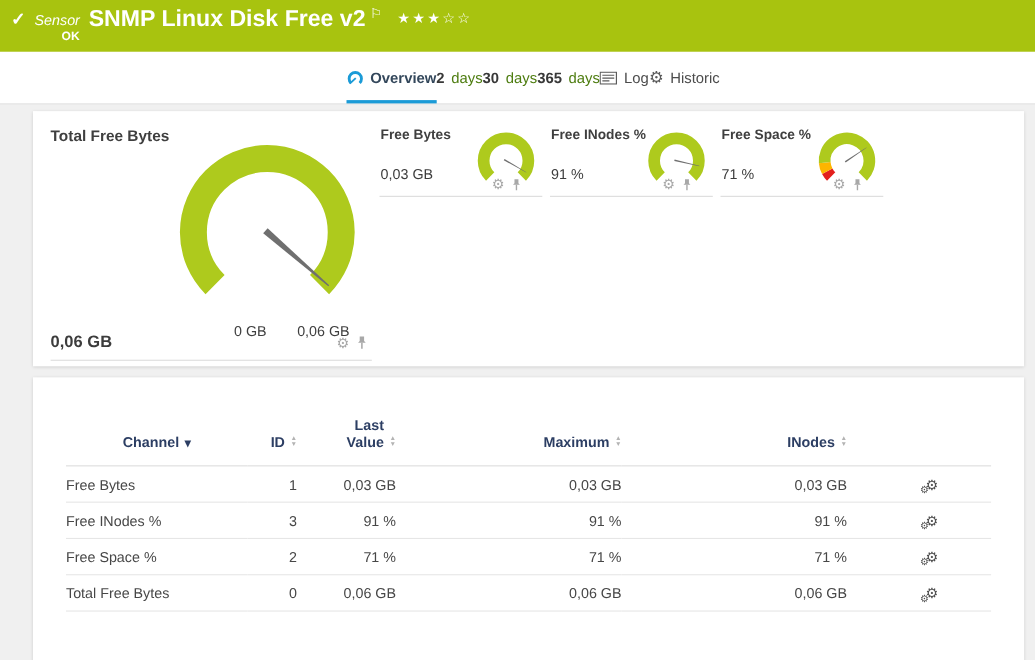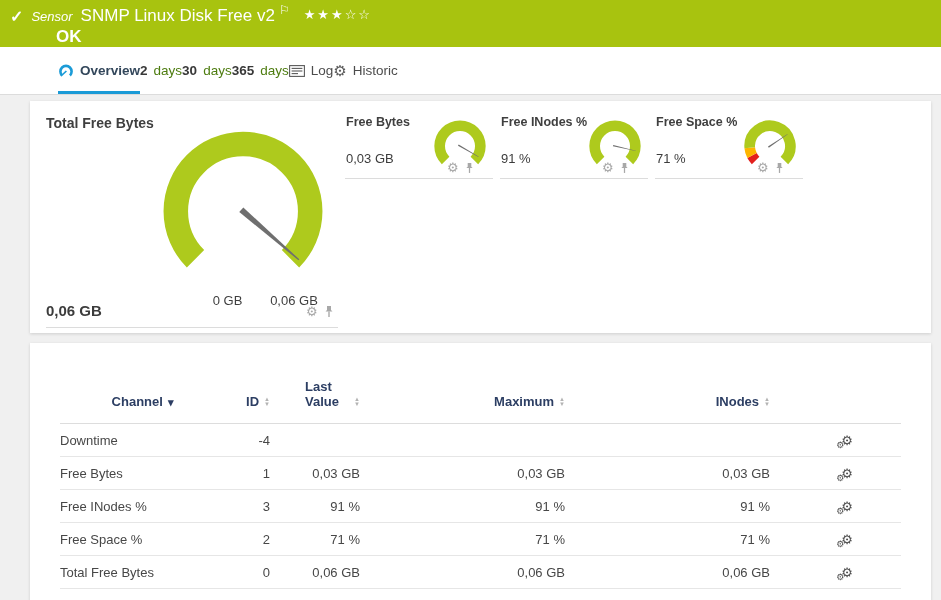--- a/index.html
+++ b/index.html
@@ -4,28 +4,28 @@
 <style>
   * { margin:0; padding:0; box-sizing:border-box; }
   html,body { width:941px; height:600px; overflow:hidden; background:#f0f0f0;
     font-family:"Liberation Sans", sans-serif; color:#3e3e3e; }
 
   
   .topbar { position:relative; width:941px; height:47px; background:#a8c30f; }
   .topbar .row1 { position:absolute; left:10px; top:6px; display:flex; align-items:center; }
   .check { color:#fff; font-size:16px; font-weight:700; margin-right:8px; }
   .kind { color:#fff; font-size:13px; font-style:italic; margin-right:8px; }
-  .sensor-title { color:#fff; font-size:17px; font-weight:400; }
+  .sensor-title { color:#fff; font-size:21px; font-weight:700; }
   .flag { color:#fff; font-size:12px; margin-left:4px; position:relative; top:-6px; }
   .stars { color:#fff; font-size:13px; margin-left:14px; letter-spacing:2px; position:relative; top:-2px; }
-  .status-ok { position:absolute; left:56px; top:27px; color:#fff; font-size:17px; font-weight:700; }
+  .status-ok { position:absolute; left:56px; top:27px; color:#fff; font-size:11px; font-weight:700; }
 
   
   .tabbar { width:941px; height:48px; background:#fff; border-bottom:1px solid #dcdcdc;
-    display:flex; justify-content:flex-start; align-items:stretch; padding:0 30px 0 58px; }
+    display:flex; justify-content:center; align-items:stretch; padding:0 30px 0 58px; }
   .tab { display:flex; align-items:center; gap:6px; font-size:13.5px; color:#4c4c4c;
     border-bottom:3px solid transparent; padding-top:3px; cursor:pointer; white-space:nowrap; }
   .tab.active { border-bottom-color:#1b9bd7; color:#33475b; font-weight:700; }
   .tab .num { font-weight:700; color:#383838; }
   .tab .unit { color:#4d7c0f; }
   .tab svg { display:block; }
   .tab .gear-glyph { font-size:15px; color:#5a5a5a; line-height:1; }
 
   
   .panel { position:relative; background:#fff; margin-left:30px; width:901px;
@@ -55,21 +55,21 @@
   .s-line { left:0; top:77px; width:148px; }
 
   
   table.channels-tbl { width:841px; margin:0 30px; border-collapse:collapse; table-layout:fixed; }
   .channels-tbl col.c-channel { width:165px; } .channels-tbl col.c-id { width:45px; }
   .channels-tbl col.c-last { width:90px; } .channels-tbl col.c-min { width:205px; }
   .channels-tbl col.c-max { width:205px; } .channels-tbl col.c-set { width:131px; }
   .channels-tbl th { font-size:13px; font-weight:700; color:#2c3e63; padding:36px 0 14px 0;
     border-bottom:1px solid #ddd; text-align:right; vertical-align:bottom; cursor:pointer; }
   .channels-tbl th.h-channel { text-align:center; }
-  .channels-tbl th .wrap2 { display:inline-block; width:44px; text-align:left; vertical-align:bottom; }
+  .channels-tbl th .wrap2 { display:inline-block; width:44px; text-align:right; vertical-align:bottom; }
   .sort { display:inline-flex; flex-direction:column; margin-left:5px; vertical-align:bottom;
     line-height:5px; font-size:6px; color:#b3b3b3; position:relative; top:-2px; }
   .caret { font-size:11px; color:#2c3e63; margin-left:5px; }
   .channels-tbl td { font-size:13px; color:#474747; height:33px; border-bottom:1px solid #e6e6e6;
     text-align:right; }
   .channels-tbl td.t-channel { text-align:left; cursor:pointer; }
   .channels-tbl td.t-set { padding-right:48px; }
   .gears { position:relative; display:inline-block; color:#4f4f4f; font-size:13px; line-height:1; cursor:pointer; }
   .gears i { font-style:normal; position:absolute; left:-5px; bottom:-3px; font-size:9px; }
 </style>
@@ -231,30 +231,20 @@
         <th>
           <span>INodes</span><span class="sort">
               <i>▲</i>
               <i>▼</i>
             </span>
         </th>
         <th></th>
       </tr>
     </thead>
     <tbody>
-    <tr>
-      <td class="t-channel">Downtime</td>
-      <td>-4</td>
-      <td></td>
-      <td></td>
-      <td></td>
-      <td class="t-set">
-        <span class="gears"><span>⚙</span><i>⚙</i></span>
-      </td>
-    </tr>
 
     <tr>
       <td class="t-channel">Free Bytes</td>
       <td>1</td>
       <td>0,03 GB</td>
       <td>0,03 GB</td>
       <td>0,03 GB</td>
       <td class="t-set">
         <span class="gears"><span>⚙</span><i>⚙</i></span>
       </td>

